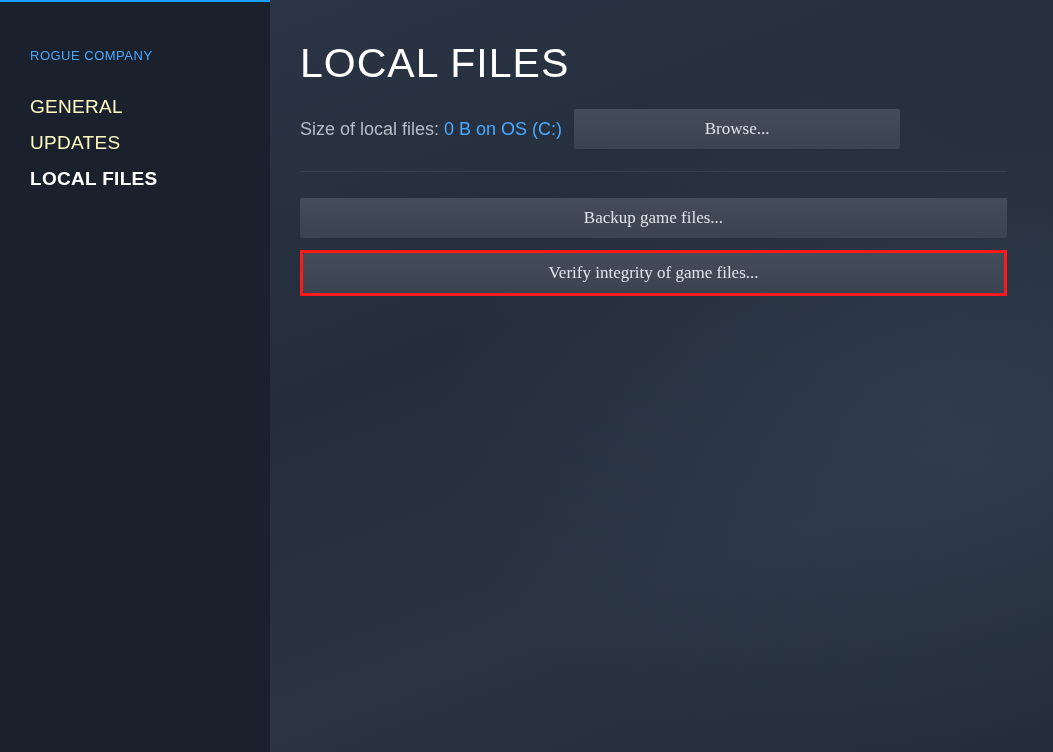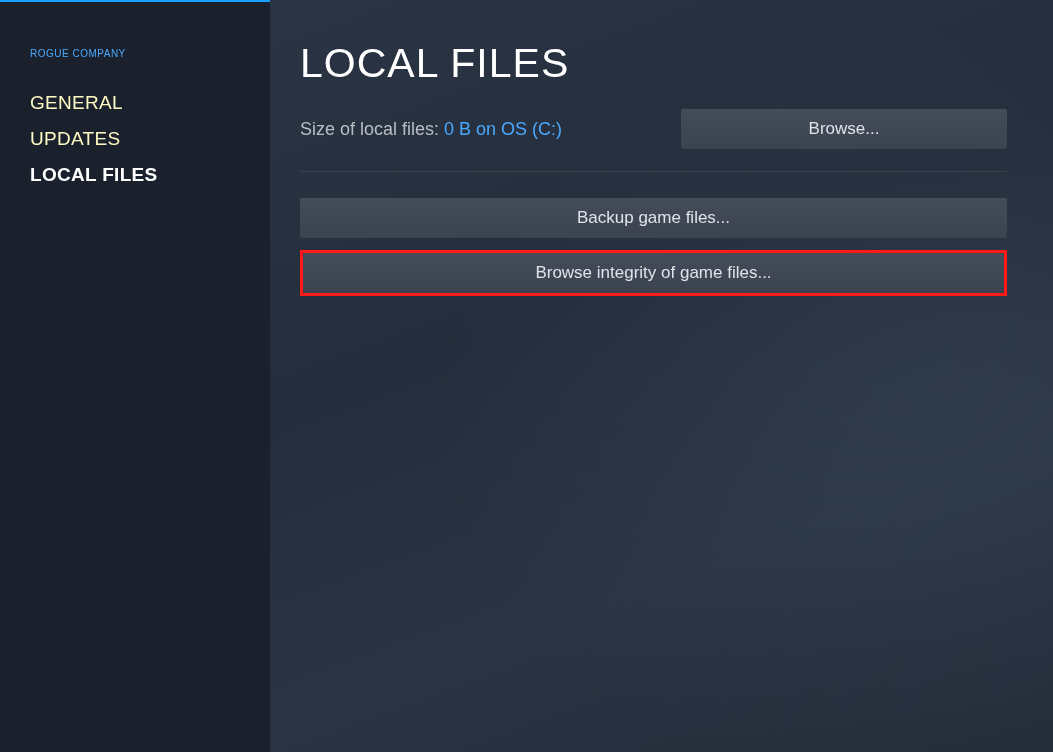--- a/index.html
+++ b/index.html
@@ -39,21 +39,21 @@
     }
     .sidebar {
       width: 270px;
       height: 100%;
       background: #1a212c;
       padding: 48px 30px 30px 30px;
       flex-shrink: 0;
     }
     .game-title {
       color: #4aa8ff;
-      font-size: 10px;
+      font-size: 13px;
       letter-spacing: 0.5px;
       margin-bottom: 26px;
     }
     .nav-item {
       color: #fef9c3;
       font-size: 19px;
       padding: 7px 0;
       cursor: pointer;
       letter-spacing: 0.3px;
     }
@@ -82,42 +82,42 @@
     .page-title {
       color: #ffffff;
       font-size: 41px;
       font-weight: 300;
       letter-spacing: 1px;
       margin-bottom: 22px;
     }
     .row {
       display: flex;
       align-items: center;
-      justify-content: space-between;
-      gap: 24px;
+      gap: 12px;
       margin-bottom: 22px;
     }
     .size-label {
       color: #b8bdc4;
       font-size: 18px;
     }
     .size-value {
       color: #4aa8ff;
       font-size: 18px;
     }
     .btn {
       background: #3d4552;
       background: linear-gradient(180deg, #444c5a 0%, #3b4350 100%);
       color: #dfe3e8;
       border: none;
       font-size: 17px;
       padding: 10px 18px;
       cursor: pointer;
       text-align: center;
       border-radius: 2px;
+      font-family: Liberation Serif, serif;
     }
     .browse-btn {
       width: 326px;
     }
     .divider {
       height: 1px;
       background: rgba(255, 255, 255, 0.08);
       margin: 0 0 26px 0;
     }
     .full-btn {
@@ -163,15 +163,15 @@
       <span class="size-label">Size of local files: </span><span class="size-value">0 B on OS (C:)</span>
     </div>
     <button class="btn browse-btn">Browse...</button>
   </div>
 
   <div class="divider"></div>
 
   <button class="btn full-btn">Backup game files...</button>
 
   <div class="highlight-wrap">
-    <button class="btn">Browse integrity of game files...</button>
+    <button class="btn">Verify integrity of game files...</button>
   </div>
 </div>
 
 </body></html>

